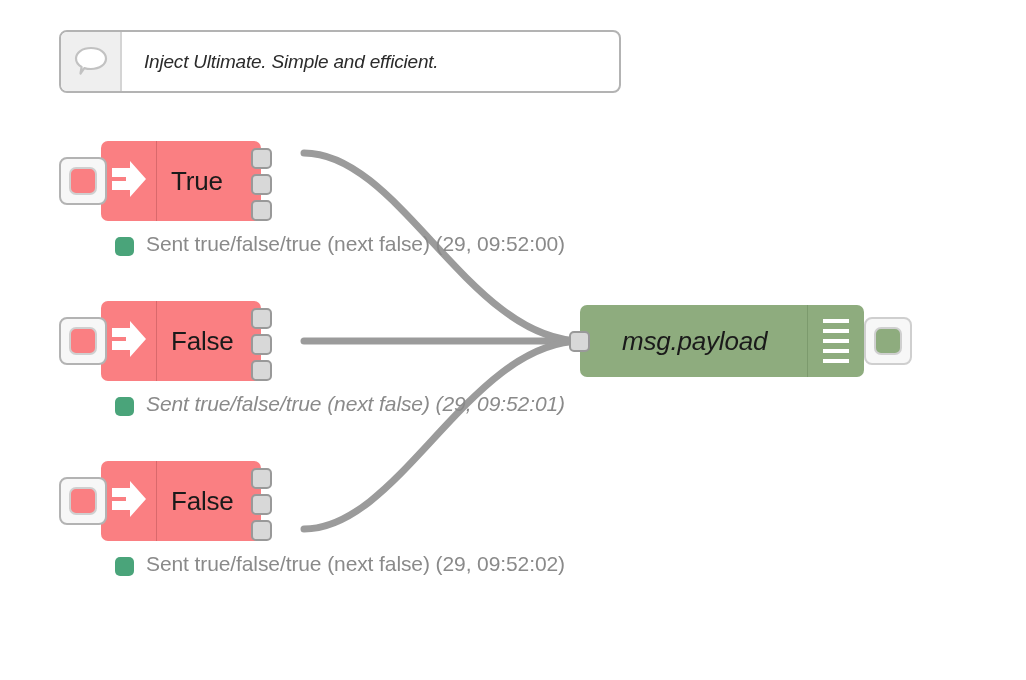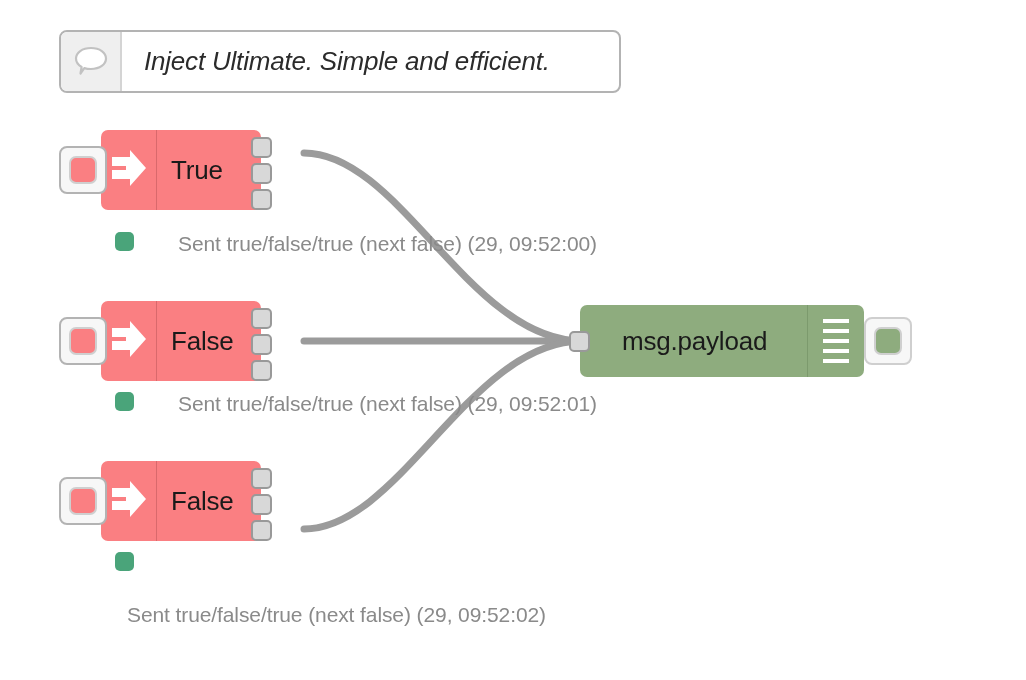--- a/index.html
+++ b/index.html
@@ -60,21 +60,21 @@
     border-right: 2px solid #d4d4d4;
     display: flex;
     align-items: center;
     justify-content: center;
   }
   .comment-text {
     flex: 1;
     display: flex;
     align-items: center;
     padding-left: 22px;
-    font-size: 26px;
+    font-size: 19px;
     font-style: italic;
     color: #2b2b2b;
     letter-spacing: -0.2px;
     white-space: nowrap;
   }
 
   
   .inject-node {
     position: absolute;
     width: 202px;
@@ -148,24 +148,23 @@
     z-index: 4;
   }
   .port-out-0 { left: 192px; top: 7px; }
   .port-out-1 { left: 192px; top: 33px; }
   .port-out-2 { left: 192px; top: 59px; }
 
   
   .status-line {
     position: absolute;
     display: flex;
-    align-items: flex-start;
+    align-items: flex-end;
     white-space: nowrap;
     z-index: 5;
-    gap: 32px;
   }
   .status-dot {
     width: 19px;
     height: 19px;
     background: #4aa47a;
     border-radius: 5px;
     flex: 0 0 19px;
   }
   .status-text {
     margin-left: 12px;
@@ -195,20 +194,21 @@
     position: absolute;
     left: 42px;
     top: 0;
     height: 72px;
     display: flex;
     align-items: center;
     font-size: 26px;
     color: #1a1a1a;
     letter-spacing: -0.2px;
     white-space: nowrap;
+    font-style: italic;
   }
   .debug-iconpanel {
     position: absolute;
     right: 0;
     top: 0;
     width: 56px;
     height: 72px;
     border-left: 1px solid #7c9a6d;
     border-radius: 0 7px 7px 0;
     display: flex;
@@ -275,21 +275,21 @@
           <path d="M18 4 C26.8 4, 33 8.6, 33 14.5 C33 20.4, 26.8 25, 18 25
                    C15.6 25, 13.3 24.7, 11.3 24.1
                    L7.5 29.5 L8.6 23.0
                    C5.2 20.9, 3 17.9, 3 14.5 C3 8.6, 9.2 4, 18 4 Z" fill="#ffffff" stroke="#c2c2c2" stroke-width="2.2" stroke-linejoin="round"></path>
         </svg>
       </span>
     </div>
     <div class="comment-text">Inject Ultimate. Simple and efficient.</div>
   </div>
 
-  <div class="inject-node" style="left:59px; top:130px;">
+  <div class="inject-node" style="left:59px; top:141px;">
     <div class="inject-button">
       <div class="inject-button-inner"></div>
     </div>
     <div class="inject-body">
       <div class="inject-iconpanel">
         <span>
           <svg width="38" height="42" viewBox="0 0 38 42">
             <path d="M2 10 H20 V3 L36 21 L20 39 V32 H2 V23 H16 V19 H2 Z" fill="#ffffff"></path>
           </svg>
         </span>
@@ -316,21 +316,21 @@
             <path d="M2 10 H20 V3 L36 21 L20 39 V32 H2 V23 H16 V19 H2 Z" fill="#ffffff"></path>
           </svg>
         </span>
       </div>
       <div class="inject-label">False</div>
     </div>
     <div class="port port-out-0"></div>
     <div class="port port-out-1"></div>
     <div class="port port-out-2"></div>
   </div>
-  <div class="status-line" style="left:115px; top:392px;">
+  <div class="status-line" style="left:115px; top:392px;font-style:italic;">
     <div class="status-dot"></div>
     <div class="status-text">Sent true/false/true (next false) (29, 09:52:01)</div>
   </div>
 
   <div class="inject-node" style="left:59px; top:461px;">
     <div class="inject-button">
       <div class="inject-button-inner"></div>
     </div>
     <div class="inject-body">
       <div class="inject-iconpanel">
@@ -339,21 +339,21 @@
             <path d="M2 10 H20 V3 L36 21 L20 39 V32 H2 V23 H16 V19 H2 Z" fill="#ffffff"></path>
           </svg>
         </span>
       </div>
       <div class="inject-label">False</div>
     </div>
     <div class="port port-out-0"></div>
     <div class="port port-out-1"></div>
     <div class="port port-out-2"></div>
   </div>
-  <div class="status-line" style="left:115px; top:552px;flex-direction:column;">
+  <div class="status-line" style="left:115px; top:552px;">
     <div class="status-dot"></div>
     <div class="status-text">Sent true/false/true (next false) (29, 09:52:02)</div>
   </div>
 
   <div class="debug-node">
     <div class="debug-port-in"></div>
     <div class="debug-body">
       <div class="debug-label">msg.payload</div>
       <div class="debug-iconpanel">
         <div class="debug-bar"></div>

